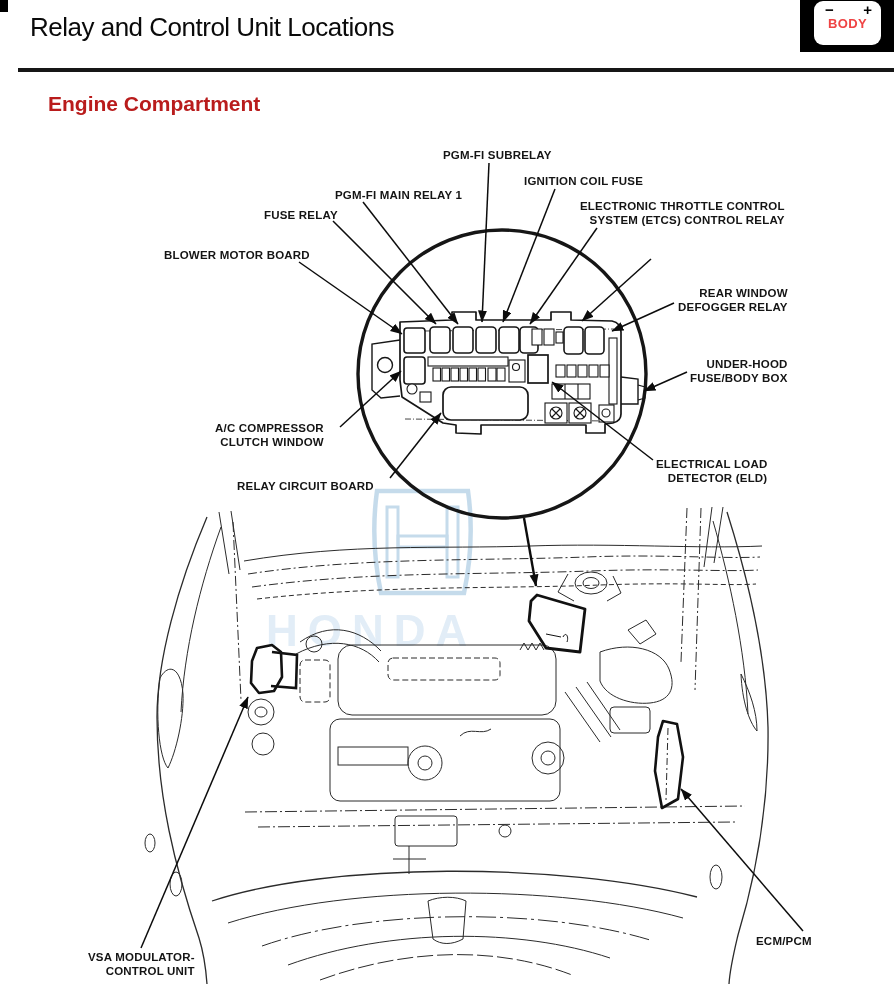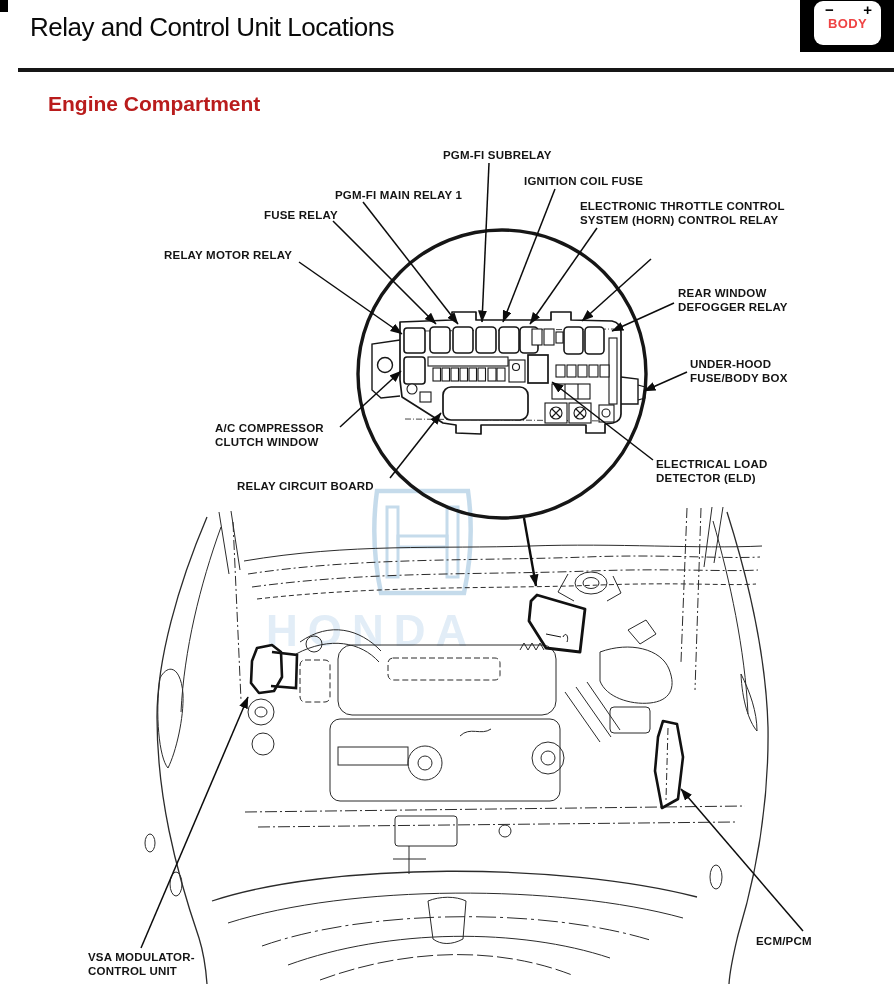--- a/index.html
+++ b/index.html
@@ -11,21 +11,21 @@
   .title-divider{position:absolute;left:18px;top:68px;width:876px;height:4px;background:#161616;}
   .section-title{position:absolute;left:48px;top:84px;font-size:21px;font-weight:bold;color:#b91c1c;margin-top:8px;}
   .nav-widget{position:absolute;left:800px;top:0;width:94px;height:52px;background:#000;cursor:pointer;}
   .nav-inner{position:absolute;left:14px;top:1px;width:67px;height:44px;background:#fff;
              border-radius:9px;text-align:center;}
   .nav-signs{display:flex;justify-content:space-between;padding:1px 9px 0 11px;
              font-size:15px;font-weight:bold;line-height:15px;color:#000;}
   .nav-label{font-size:13px;font-weight:bold;letter-spacing:.3px;color:#ef4444;line-height:14px;}
   .diagram-svg{position:absolute;left:0;top:0;}
   .label{position:absolute;font-size:11.5px;font-weight:bold;letter-spacing:.2px;
-         line-height:1.18;white-space:pre-line;color:#141414;}
+         line-height:1.18;white-space:pre-line;color:#141414;text-align:right;}
 </style>
 </head>
 <body>
 
 <div class="page">
 
   <div class="corner-mark"></div>
 
   <div class="page-title">Relay and Control Unit Locations</div>
 
@@ -208,22 +208,22 @@
       <path d="M141,948 L248,697" marker-end="url(#arw)"></path>
       <path d="M803,931 L681,789" marker-end="url(#arw)"></path>
     </g>
   </svg>
 
   <div class="label" style="left:443px;top:149px">PGM-FI SUBRELAY</div>
   <div class="label" style="left:524px;top:175px">IGNITION COIL FUSE</div>
   <div class="label" style="left:335px;top:189px">PGM-FI MAIN RELAY 1</div>
   <div class="label" style="left:264px;top:209px">FUSE RELAY</div>
   <div class="label" style="left:580px;top:200px">ELECTRONIC THROTTLE CONTROL
-SYSTEM (HORN) CONTROL RELAY</div>
-  <div class="label" style="left:164px;top:249px">RELAY MOTOR RELAY</div>
+SYSTEM (ETCS) CONTROL RELAY</div>
+  <div class="label" style="left:164px;top:249px">BLOWER MOTOR BOARD</div>
   <div class="label" style="left:678px;top:287px">REAR WINDOW
 DEFOGGER RELAY</div>
   <div class="label" style="left:690px;top:358px">UNDER-HOOD
 FUSE/BODY BOX</div>
   <div class="label" style="left:215px;top:422px">A/C COMPRESSOR
 CLUTCH WINDOW</div>
   <div class="label" style="left:237px;top:480px">RELAY CIRCUIT BOARD</div>
   <div class="label" style="left:656px;top:458px">ELECTRICAL LOAD
 DETECTOR (ELD)</div>
   <div class="label" style="left:88px;top:951px">VSA MODULATOR-

